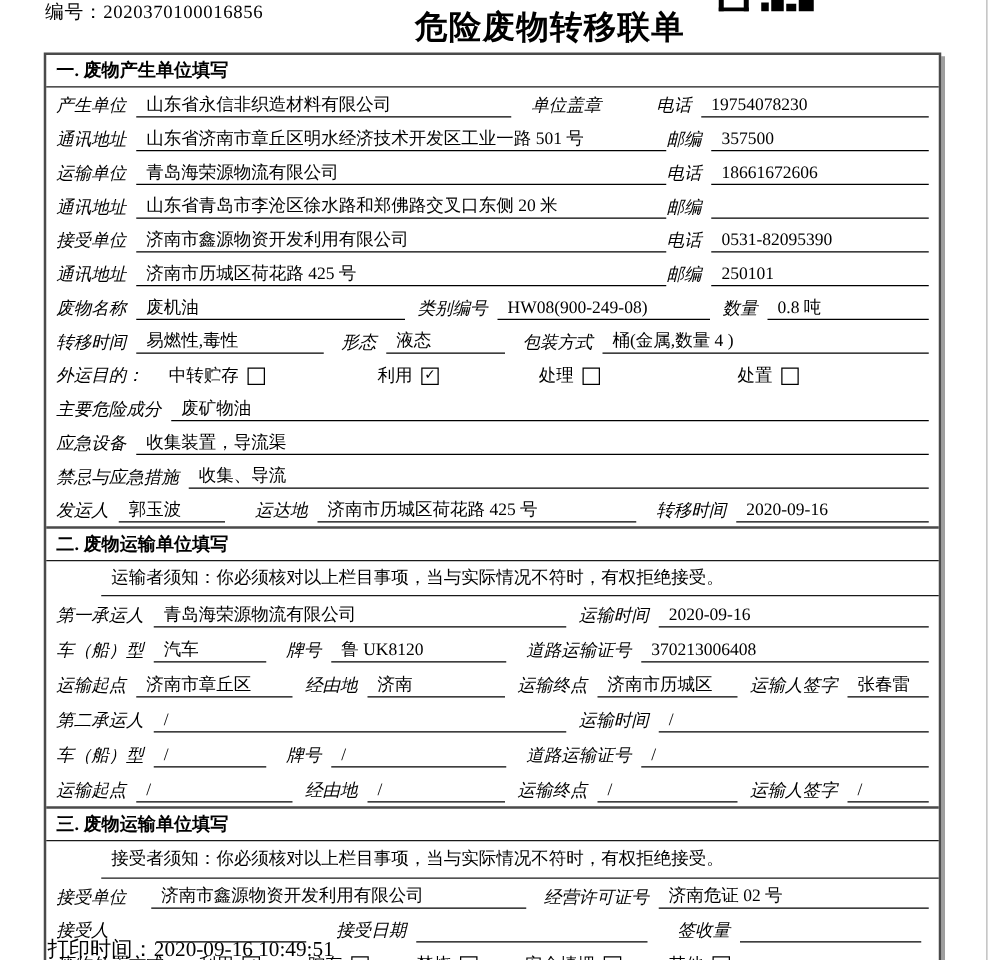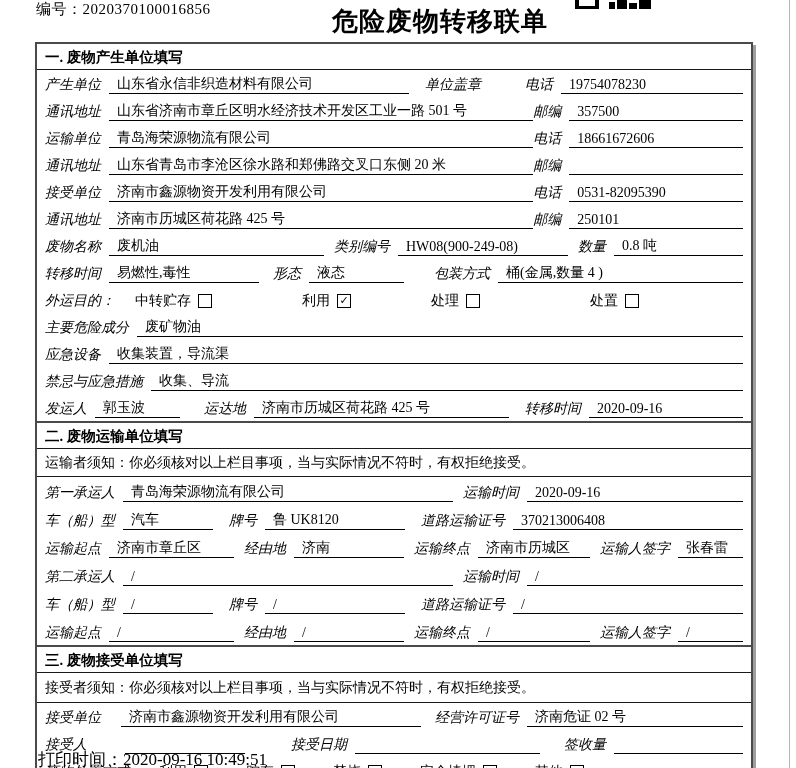--- a/index.html
+++ b/index.html
@@ -14,21 +14,21 @@
   .doc-title{position:absolute;left:0;top:4px;width:796px;text-align:center;padding-left:84px;box-sizing:border-box;
     font-size:26px;font-weight:bold;letter-spacing:1px;}
   .qr{position:absolute;left:575px;top:0;width:78px;height:9px;}
   .qr div{position:absolute;background:#000;}
   
   .form{position:absolute;left:35px;top:42px;width:718px;border:2px solid #4a4a4a;background:#fff;
     box-shadow:3px 3px 0 #9e9e9e;box-sizing:border-box;}
   .sec-title{font-weight:bold;font-size:14.5px;padding:4px 8px 3px;border-bottom:1px solid #1a1a1a;height:18px;line-height:18px;}
   .sec{border-top:2px solid #4a4a4a;}
   .sec.first{border-top:none;}
-  .notice{padding:5px 8px 4px;border-bottom:1px solid #1a1a1a;height:18px;line-height:18px;}
+  .notice{padding:5px 8px 4px;border-bottom:1px solid #1a1a1a;height:18px;line-height:18px;margin-left:44px;}
   .row{display:flex;align-items:flex-end;height:24px;padding:0 8px 3px;box-sizing:content-box;}
   .row.h25{height:25px;}
   .lb{white-space:nowrap;padding-right:8px;font-style:italic;}
   .u{border-bottom:1px solid #000;white-space:nowrap;padding:0 6px 0 8px;box-sizing:border-box;min-height:16px;}
   .grow{flex:1;}
   .rblk{margin-left:auto;display:flex;width:218px;align-items:flex-end;}
   .rblk2{margin-left:auto;display:flex;width:280px;align-items:flex-end;}
   .opt{display:flex;align-items:center;white-space:nowrap;}
   .cb{display:inline-block;width:12px;height:12px;border:1px solid #000;margin-left:7px;
       line-height:11px;text-align:center;font-size:11px;}
@@ -122,21 +122,21 @@
       <span class="u" style="width:170px">HW08(900-249-08)</span>
       <span class="lb" style="margin-left:10px">数量</span>
       <span class="u grow">0.8 吨</span>
     </div>
 
     <div class="row">
       <span class="lb">转移时间</span>
       <span class="u" style="width:150px">易燃性,毒性</span>
       <span class="lb" style="margin-left:14px">形态</span>
       <span class="u" style="width:95px">液态</span>
-      <span class="lb" style="margin-left:30px">包装方式</span>
+      <span class="lb" style="margin-left:14px">包装方式</span>
       <span class="u grow">桶(金属,数量  4 )</span>
     </div>
 
     <div class="row">
       <span class="lb">外运目的：</span>
       <span class="opt" style="margin-left:12px">
         <span>中转贮存</span>
         <span class="cb"></span>
       </span>
       <span class="opt" style="margin-left:90px">
@@ -235,34 +235,34 @@
       <span class="lb" style="margin-left:10px">经由地</span>
       <span class="u" style="width:110px">/</span>
       <span class="lb" style="margin-left:10px">运输终点</span>
       <span class="u" style="width:112px">/</span>
       <span class="lb" style="margin-left:10px">运输人签字</span>
       <span class="u grow">/</span>
     </div>
   </div>
 
   <div class="sec">
-    <div class="sec-title">三. 废物接受单位填写</div>
+    <div class="sec-title">三. 废物运输单位填写</div>
     <div class="notice" style="height:20px;line-height:20px">接受者须知：你必须核对以上栏目事项，当与实际情况不符时，有权拒绝接受。</div>
 
     <div class="row">
       <span class="lb">接受单位</span>
       <span class="u" style="width:300px;margin-left:12px">济南市鑫源物资开发利用有限公司</span>
       <span class="lb" style="margin-left:14px">经营许可证号</span>
       <span class="u grow">济南危证 02 号</span>
     </div>
 
     <div class="row">
       <span class="lb">接受人</span>
       <span class="u" style="width:120px;margin-left:30px"></span>
-      <span class="lb" style="margin-left:46px">接受日期</span>
+      <span class="lb" style="margin-left:24px">接受日期</span>
       <span class="u" style="width:185px"></span>
       <span class="lb" style="margin-left:24px">签收量</span>
       <span class="u grow" style="max-width:145px"></span>
     </div>
 
     <div class="row">
       <span class="lb">废物处置方式</span>
       <span class="opt" style="margin-left:22px">
         <span>利用</span>
         <span class="cb ck"></span>

